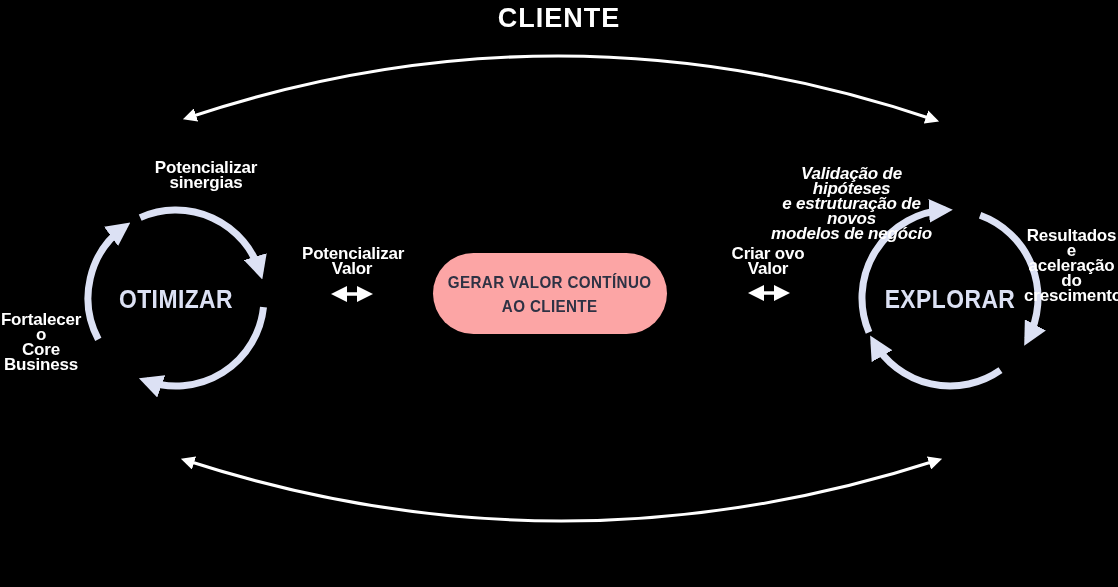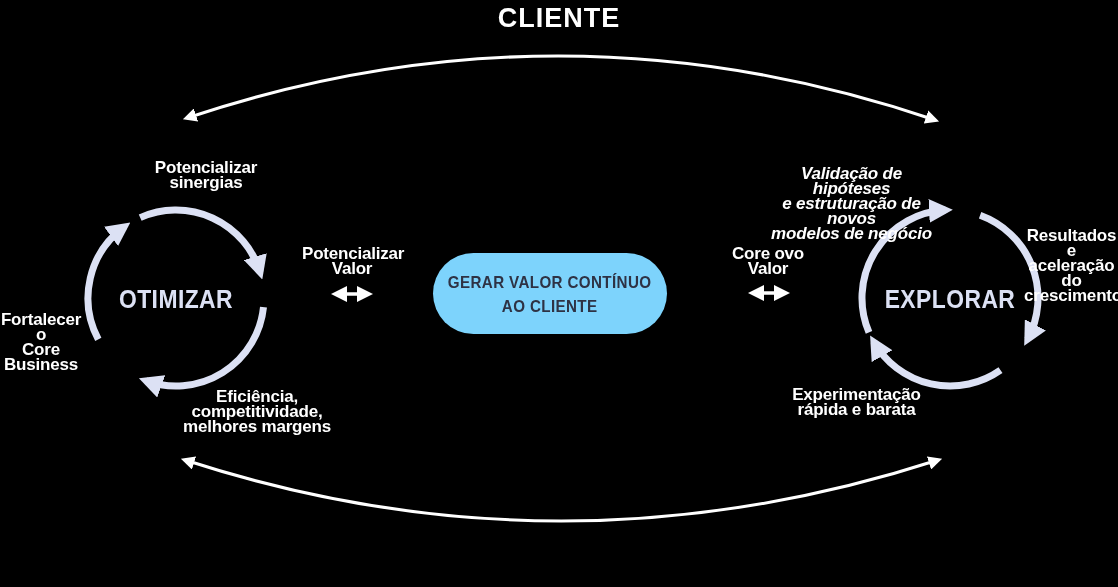--- a/index.html
+++ b/index.html
@@ -16,21 +16,21 @@
   .title.bottom{top:551px;}
   .cycle-name{
     position:absolute;width:200px;text-align:center;color:#dce1f4;
     font-weight:bold;font-size:26px;letter-spacing:0.5px;line-height:30px;
     transform:scaleX(0.88);transform-origin:center;
   }
   .cycle-name.left{left:76px;top:284px;}
   .cycle-name.right{left:850px;top:284px;}
   .pill{
     position:absolute;left:433px;top:253px;width:234px;height:81px;
-    background:#7dd3fc;border-radius:41px;display:flex;align-items:center;justify-content:center;
+    background:#fca5a5;border-radius:41px;display:flex;align-items:center;justify-content:center;
   }
   .pill span{
     color:#2e3244;font-weight:bold;font-size:16.5px;letter-spacing:0.4px;
     line-height:24px;text-align:center;white-space:pre-line;
     transform:scaleX(0.92);transform-origin:center;
   }
   .note{
     position:absolute;color:#fff;font-weight:bold;font-size:17px;
     letter-spacing:-0.2px;line-height:15px;text-align:center;white-space:pre-line;
   }
@@ -89,32 +89,27 @@
 
   <div class="pill">
     <span>GERAR VALOR CONTÍNUO
 AO CLIENTE</span>
   </div>
 
   <div class="note n-pot-sinergias">Potencializar
 sinergias</div>
   <div class="note n-fortalecer">Fortalecer o
 Core Business</div>
-  <div class="note n-eficiencia">Eficiência,
-competitividade,
-melhores margens</div>
 
   <div class="note n-pot-valor">Potencializar
 Valor</div>
-  <div class="note n-criar-valor">Core ovo
+  <div class="note n-criar-valor">Criar ovo
 Valor</div>
 
   <div class="note n-validacao">Validação de hipóteses
 e estruturação de novos
 modelos de negócio</div>
   <div class="note n-resultados">Resultados e
 aceleração
 do crescimento</div>
-  <div class="note n-experimentacao">Experimentação
-rápida e barata</div>
 
 
 </div>
 
 </body></html>

